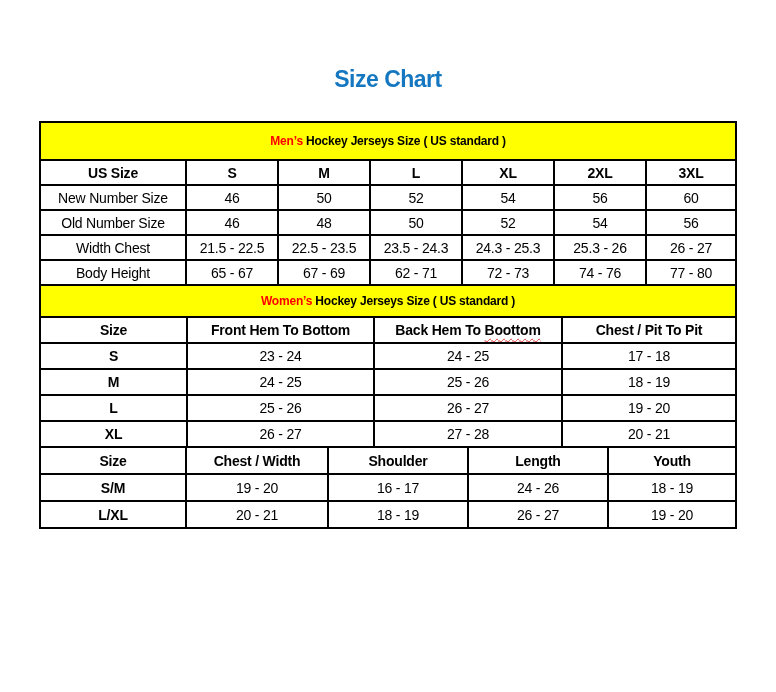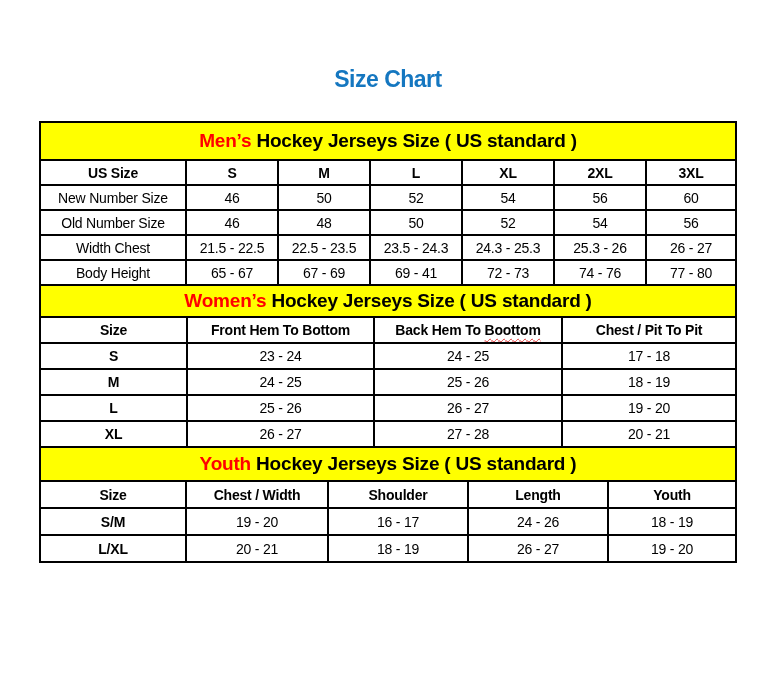--- a/index.html
+++ b/index.html
@@ -37,21 +37,21 @@
     vertical-align:middle;
     padding:0 2px;
     font-size:14px;
     letter-spacing:-0.2px;
     white-space:nowrap;
     overflow:hidden;
   }
   td.band {
     background:#FFFF00;
     font-weight:bold;
-    font-size:19px;
+    font-size:12px;
   }
   .band-mens   { height:36px; }
   .band-womens { height:30px;margin-left:43px; }
   .band-youth  { height:32px; }
   .red { color:#FF0000; }
   th { font-weight:bold; }
   .mens-t th,  .mens-t td:not(.band)  { height:23px; }
   .womens-t th,.womens-t td:not(.band){ height:24px; }
   .youth-t th, .youth-t td:not(.band) { height:25px; }
   td.rowlabel { font-weight:bold; }
@@ -118,21 +118,21 @@
       <td>22.5 - 23.5</td>
       <td>23.5 - 24.3</td>
       <td>24.3 - 25.3</td>
       <td>25.3 - 26</td>
       <td>26 - 27</td>
     </tr>
     <tr>
       <td>Body Height</td>
       <td>65 - 67</td>
       <td>67 - 69</td>
-      <td>69 - 41</td>
+      <td>62 - 71</td>
       <td>72 - 73</td>
       <td>74 - 76</td>
       <td>77 - 80</td>
     </tr>
   </tbody>
     </table>
 
   <table class="womens-t">
     <colgroup>
       <col style="width:147px">
@@ -179,23 +179,20 @@
 
   <table class="youth-t">
     <colgroup>
       <col style="width:146px">
         <col style="width:142px">
         <col style="width:140px">
         <col style="width:140px">
         <col style="width:128px">
     </colgroup>
     <tbody>
-        <tr>
-      <td class="band band-youth" colspan="5"><span class="red">Youth</span><span> Hockey Jerseys Size ( US standard )</span></td>
-    </tr>
     <tr>
       <th>Size</th>
       <th>Chest / Width</th>
       <th>Shoulder</th>
       <th>Length</th>
       <th>Youth</th>
     </tr>
     <tr>
       <td class="rowlabel">S/M</td>
       <td>19 - 20</td>

